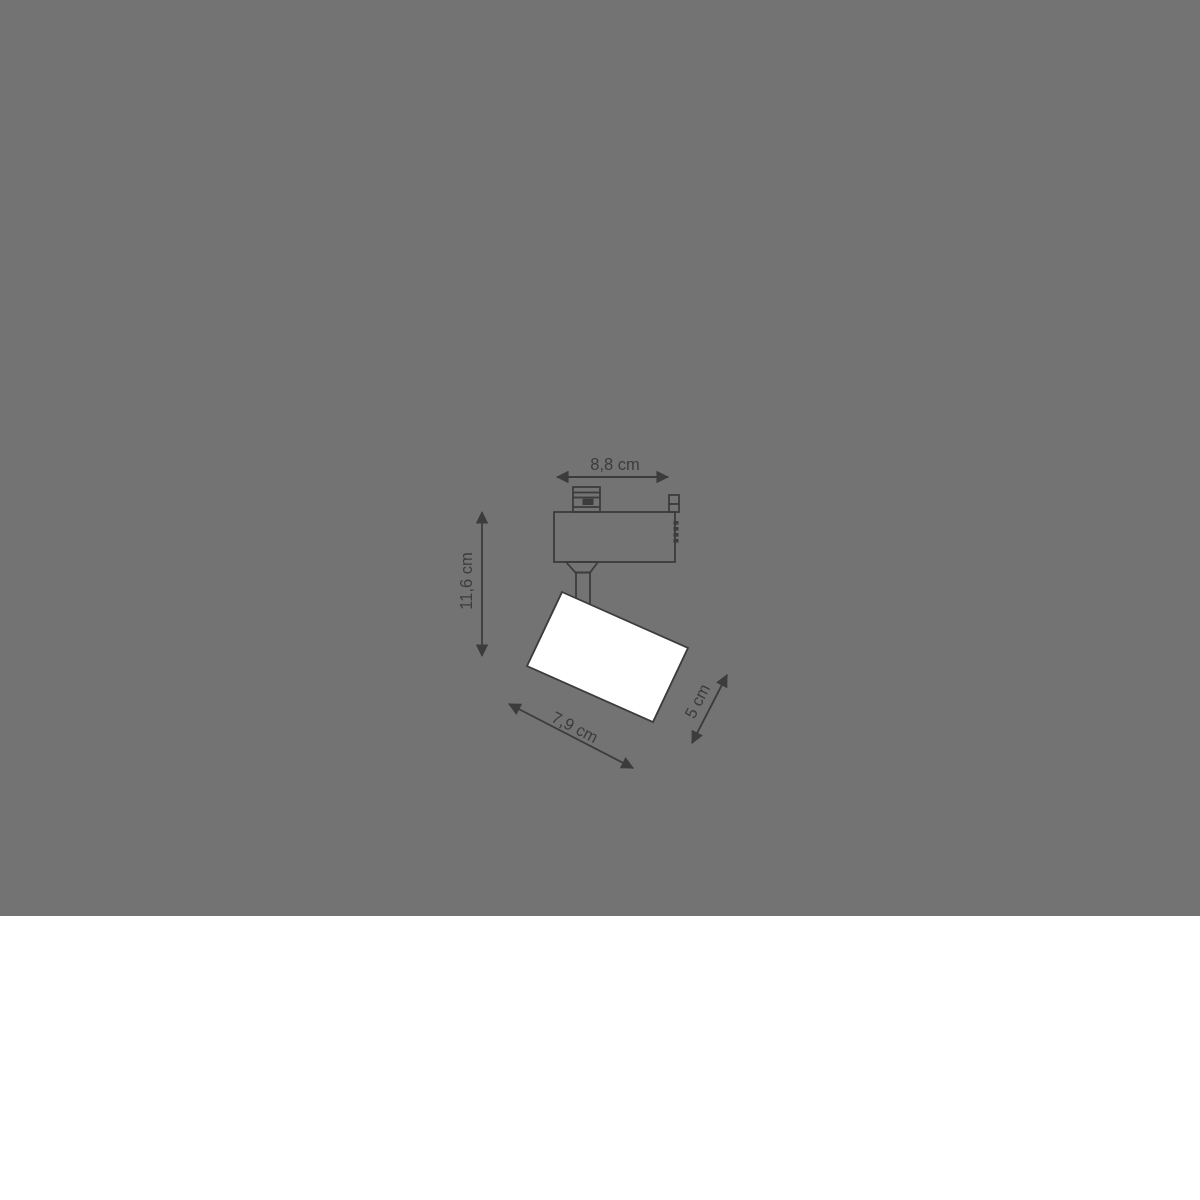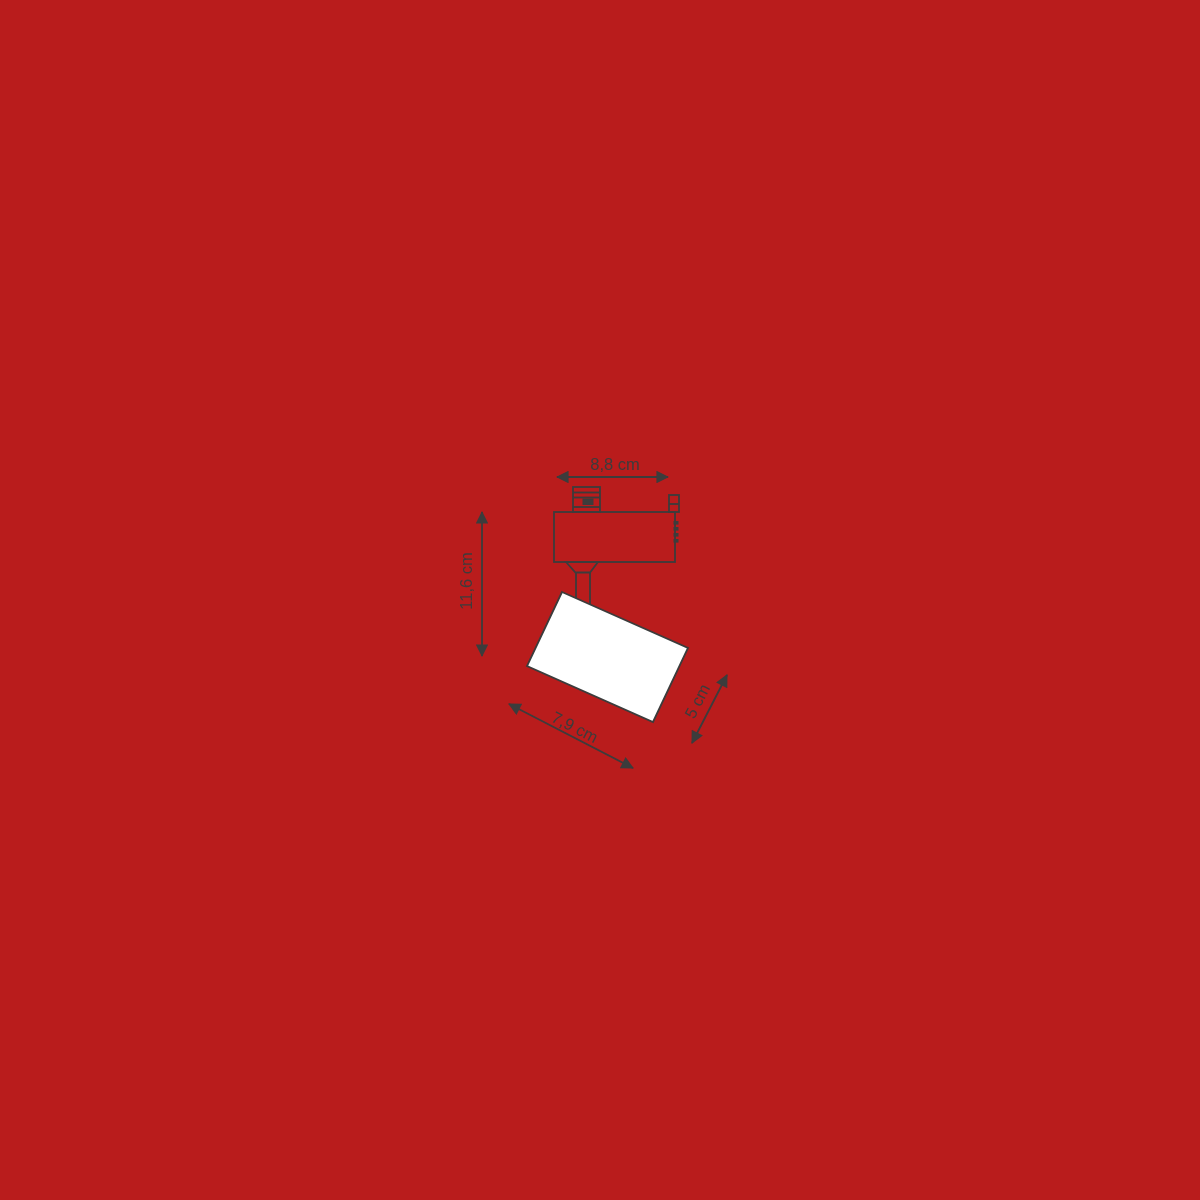--- a/index.html
+++ b/index.html
@@ -6,22 +6,22 @@
     margin: 0;
     padding: 0;
     width: 1200px;
     height: 1200px;
     background: #ffffff;
     font-family: "Liberation Sans", "DejaVu Sans", sans-serif;
   }
   .canvas {
     position: relative;
     width: 1200px;
-    height: 1200px;
-    background: #b91c1c;
+    height: 916px;
+    background: #737373;
     overflow: hidden;
   }
   svg { display: block; }
   .outline {
     fill: none;
     stroke: #3c3c3c;
     stroke-width: 1.8;
     stroke-linejoin: miter;
     stroke-linecap: butt;
   }

